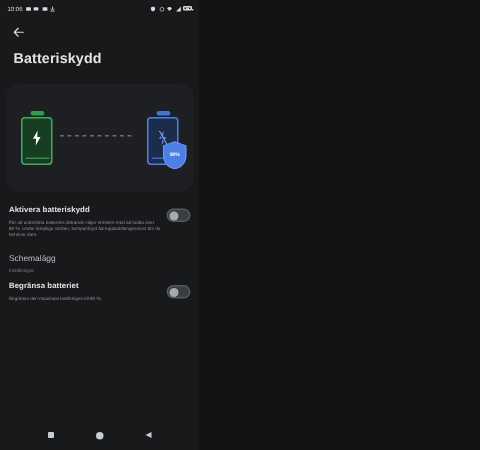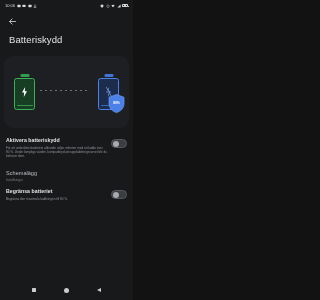--- a/index.html
+++ b/index.html
@@ -52,21 +52,21 @@
   .back-btn {
     width:13px; height:13px;
     display:flex; align-items:center; justify-content:center;
     cursor:pointer;
   }
 
   
   .title {
     padding:2px 9px 10px 9px;
     font-size:9.5px; line-height:13px;
-    color:#e3e3e6; font-weight:400;
+    color:#e3e3e6; font-weight:700;
     letter-spacing:0.1px;
   }
 
   
   .illus-card {
     margin:0 4px;
     height:72px;
     background:#1e1f22;
     border-radius:9px 9px 9px 9px;
     position:relative;

